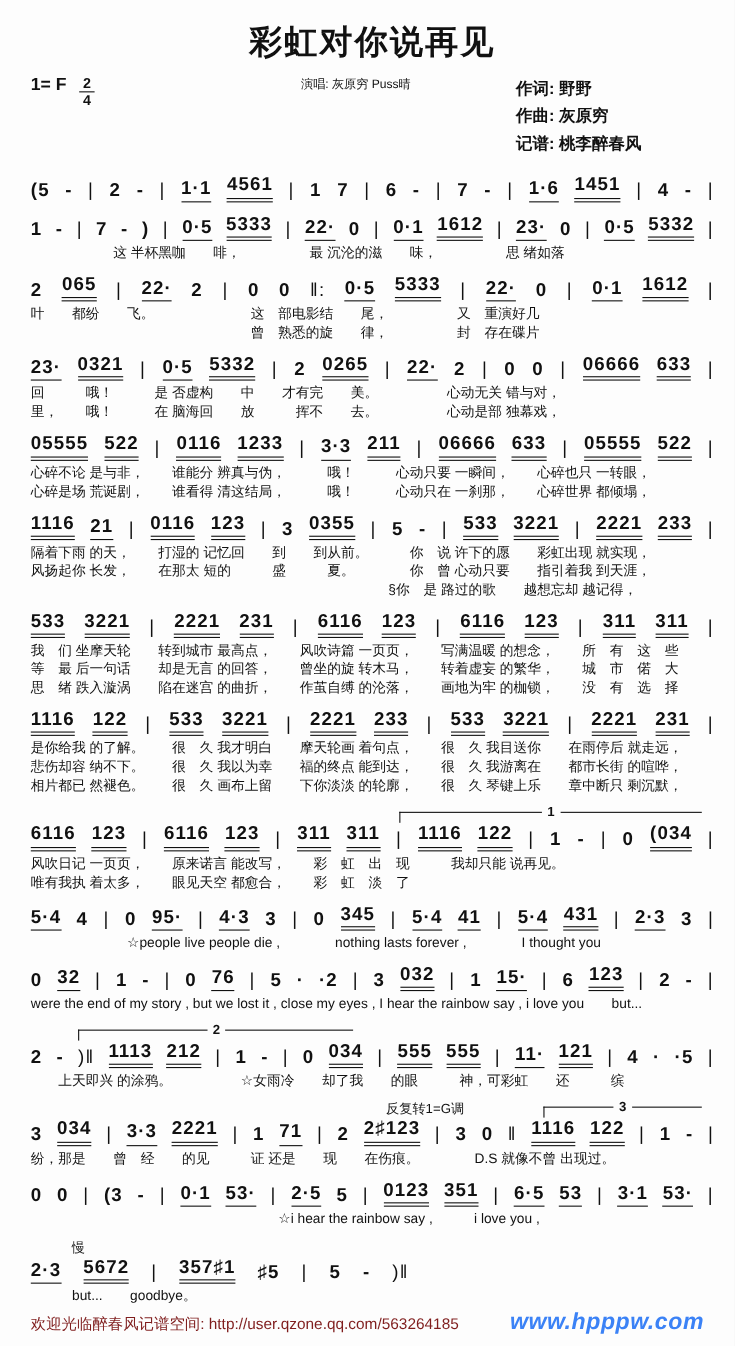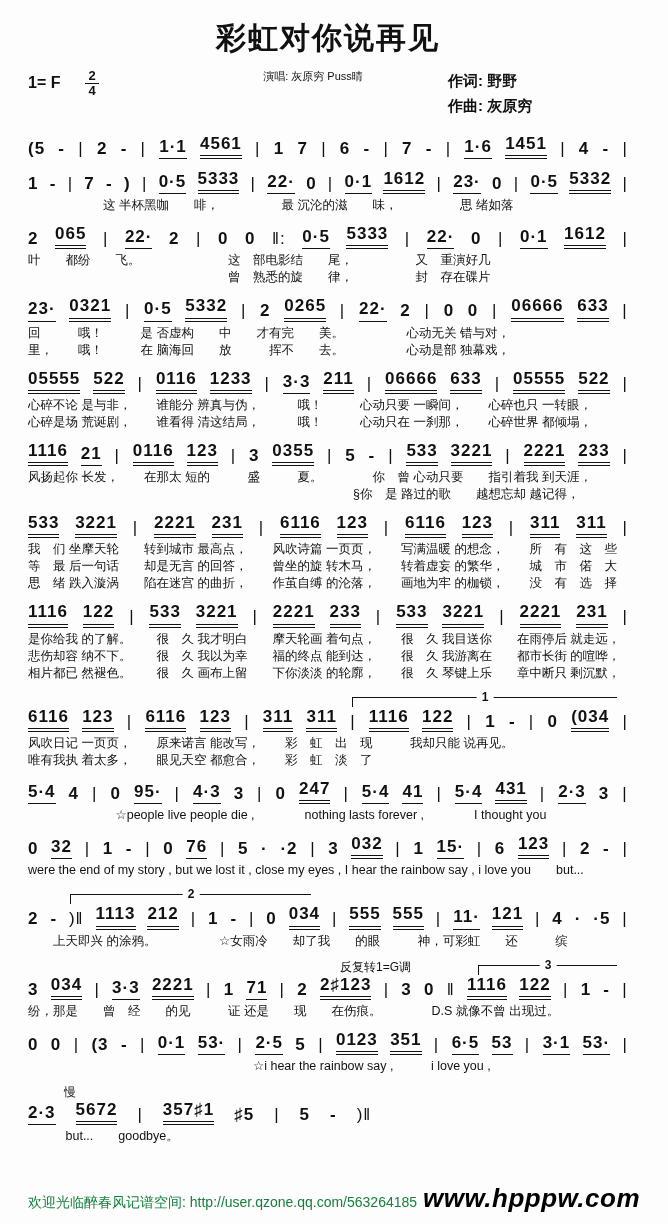--- a/index.html
+++ b/index.html
@@ -1,22 +1,22 @@
 <!DOCTYPE html>
 <html><head>
 <meta charset="utf-8">
 <style>
   html,body{margin:0;padding:0;background:#f2f2f2;}
   .page{width:668px;height:1224px;margin:0 auto;background:#fdfdfd;position:relative;
         font-family:"Liberation Sans","DejaVu Sans",sans-serif;color:#111;overflow:hidden;
-        box-sizing:border-box;padding:10px 40px 0 28px;}
+        box-sizing:border-box;padding:10px 19px 0 28px;}
   
   .title{text-align:center;font-size:30px;font-weight:800;letter-spacing:2px;margin:8px 0 10px 0;}
   .meta-row{display:flex;align-items:flex-start;}
-  .meta-left{width:150px;font-size:16px;font-weight:700;display:flex;align-items:center;gap:25px;}
+  .meta-left{width:150px;font-size:16px;font-weight:700;display:flex;gap:12px;}
   .ts{display:inline-flex;flex-direction:column;align-items:center;font-size:13px;font-weight:700;line-height:1.05;}
   .ts-top{border-bottom:1.5px solid #111;padding:0 3px;}
   .meta-center{flex:1;text-align:center;font-size:11px;font-weight:400;}
   .meta-right{width:180px;font-size:15px;font-weight:700;line-height:1.65;text-align:left;}
   
   .score{margin-top:14px;}
   .system{margin-bottom:9px;}
   .annrow{position:relative;height:15px;}
   .volta{position:absolute;top:6px;height:9px;border-top:1.5px solid #111;border-left:1.5px solid #111;}
   .volta-label{position:absolute;top:-8px;left:50%;transform:translateX(-50%);
@@ -26,42 +26,43 @@
          font-size:17px;font-weight:700;letter-spacing:1px;line-height:1.25;margin-bottom:3px;}
   .notes.nofull{justify-content:flex-start;gap:20px;}
   .notes span{white-space:pre;}
   .b1{border-bottom:1.5px solid #111;padding-bottom:1px;}
   .b2{border-bottom:4px double #111;padding-bottom:1px;}
   .bar{font-weight:400;}
   .lyric{font-size:12.5px;line-height:17px;white-space:pre;font-weight:400;}
   
   .footer{position:absolute;left:28px;right:28px;bottom:10px;display:flex;
           justify-content:space-between;align-items:baseline;}
-  .footer-note{font-size:14px;color:#15803d;}
-  .footer-site{font-size:26px;font-weight:800;font-style:italic;color:#000000;letter-spacing:.5px;}
+  .footer-note{font-size:14px;color:#7f1d1d;}
+  .footer-site{font-size:21px;font-weight:800;font-style:italic;color:#3b82f6;letter-spacing:.5px;}
 </style>
 </head>
 <body>
 
 <div class="page">
 
   <div class="title">彩虹对你说再见</div>
 
   <div class="meta-row">
     <div class="meta-left">
       <span>1= F</span>
       <span class="ts">
         <span class="ts-top">2</span>
         <span>4</span>
       </span>
     </div>
     <div class="meta-center">演唱: 灰原穷 Puss晴</div>
     <div class="meta-right">
       <div>作词: 野野</div>
       <div>作曲: 灰原穷</div>
+      <div>记谱: 桃李醉春风</div>
     </div>
   </div>
 
   <div class="score">
       <div class="system">
         <div class="notes">
           <span>(5</span>
           <span>-</span>
           <span class="bar">|</span>
           <span>2</span>
@@ -197,20 +198,21 @@
           <span>5</span>
           <span>-</span>
           <span class="bar">|</span>
           <span class="b2">533</span>
           <span class="b2">3221</span>
           <span class="bar">|</span>
           <span class="b2">2221</span>
           <span class="b2">233</span>
           <span class="bar">|</span>
         </div>
+        <div class="lyric">隔着下雨 的天，　　打湿的 记忆回　　到　　到从前。　　　你　说 许下的愿　　彩虹出现 就实现，</div>
         <div class="lyric">风扬起你 长发，　　在那太 短的　　　盛　　　夏。　　　　你　曾 心动只要　　指引着我 到天涯，</div>
         <div class="lyric">　　　　　　　　　　　　　　　　　　　　　　　　　　§你　是 路过的歌　　越想忘却 越记得，</div>
       </div>
       <div class="system">
         <div class="notes">
           <span class="b2">533</span>
           <span class="b2">3221</span>
           <span class="bar">|</span>
           <span class="b2">2221</span>
           <span class="b2">231</span>
@@ -285,21 +287,21 @@
           <span class="b1">5·4</span>
           <span>4</span>
           <span class="bar">|</span>
           <span>0</span>
           <span class="b1">95·</span>
           <span class="bar">|</span>
           <span class="b1">4·3</span>
           <span>3</span>
           <span class="bar">|</span>
           <span>0</span>
-          <span class="b2">247</span>
+          <span class="b2">345</span>
           <span class="bar">|</span>
           <span class="b1">5·4</span>
           <span class="b1">41</span>
           <span class="bar">|</span>
           <span class="b1">5·4</span>
           <span class="b2">431</span>
           <span class="bar">|</span>
           <span class="b1">2·3</span>
           <span>3</span>
           <span class="bar">|</span>

